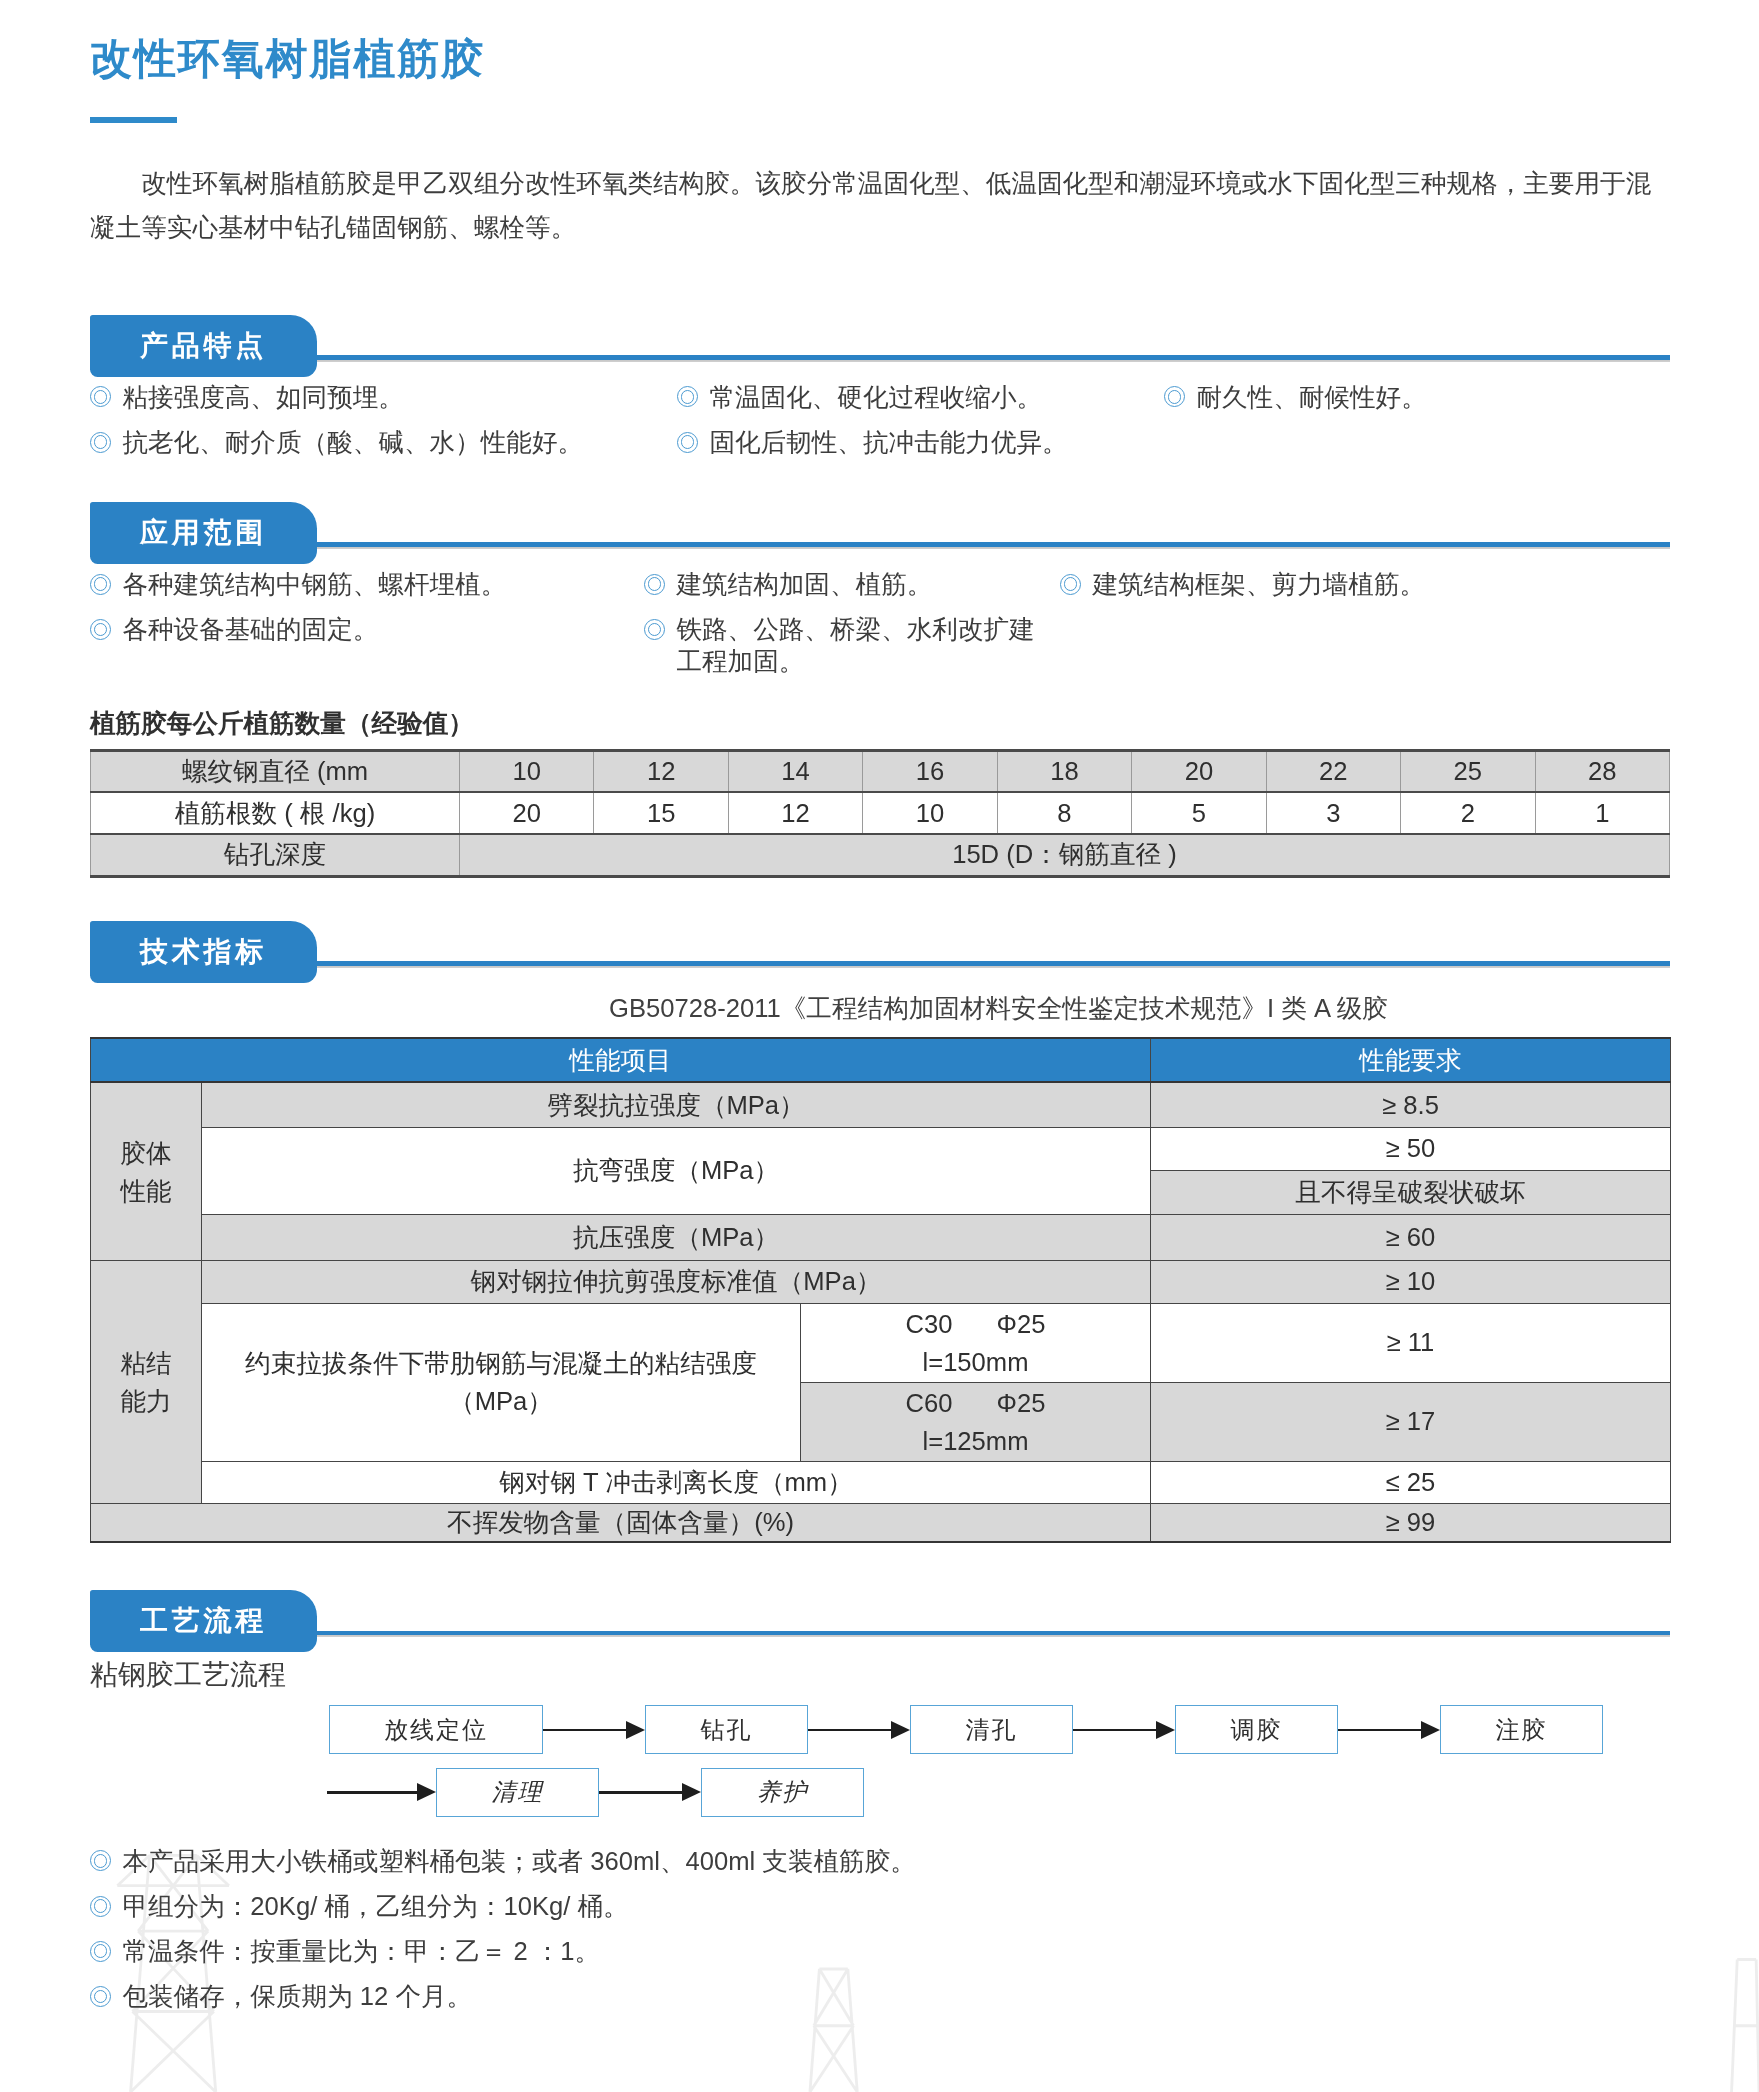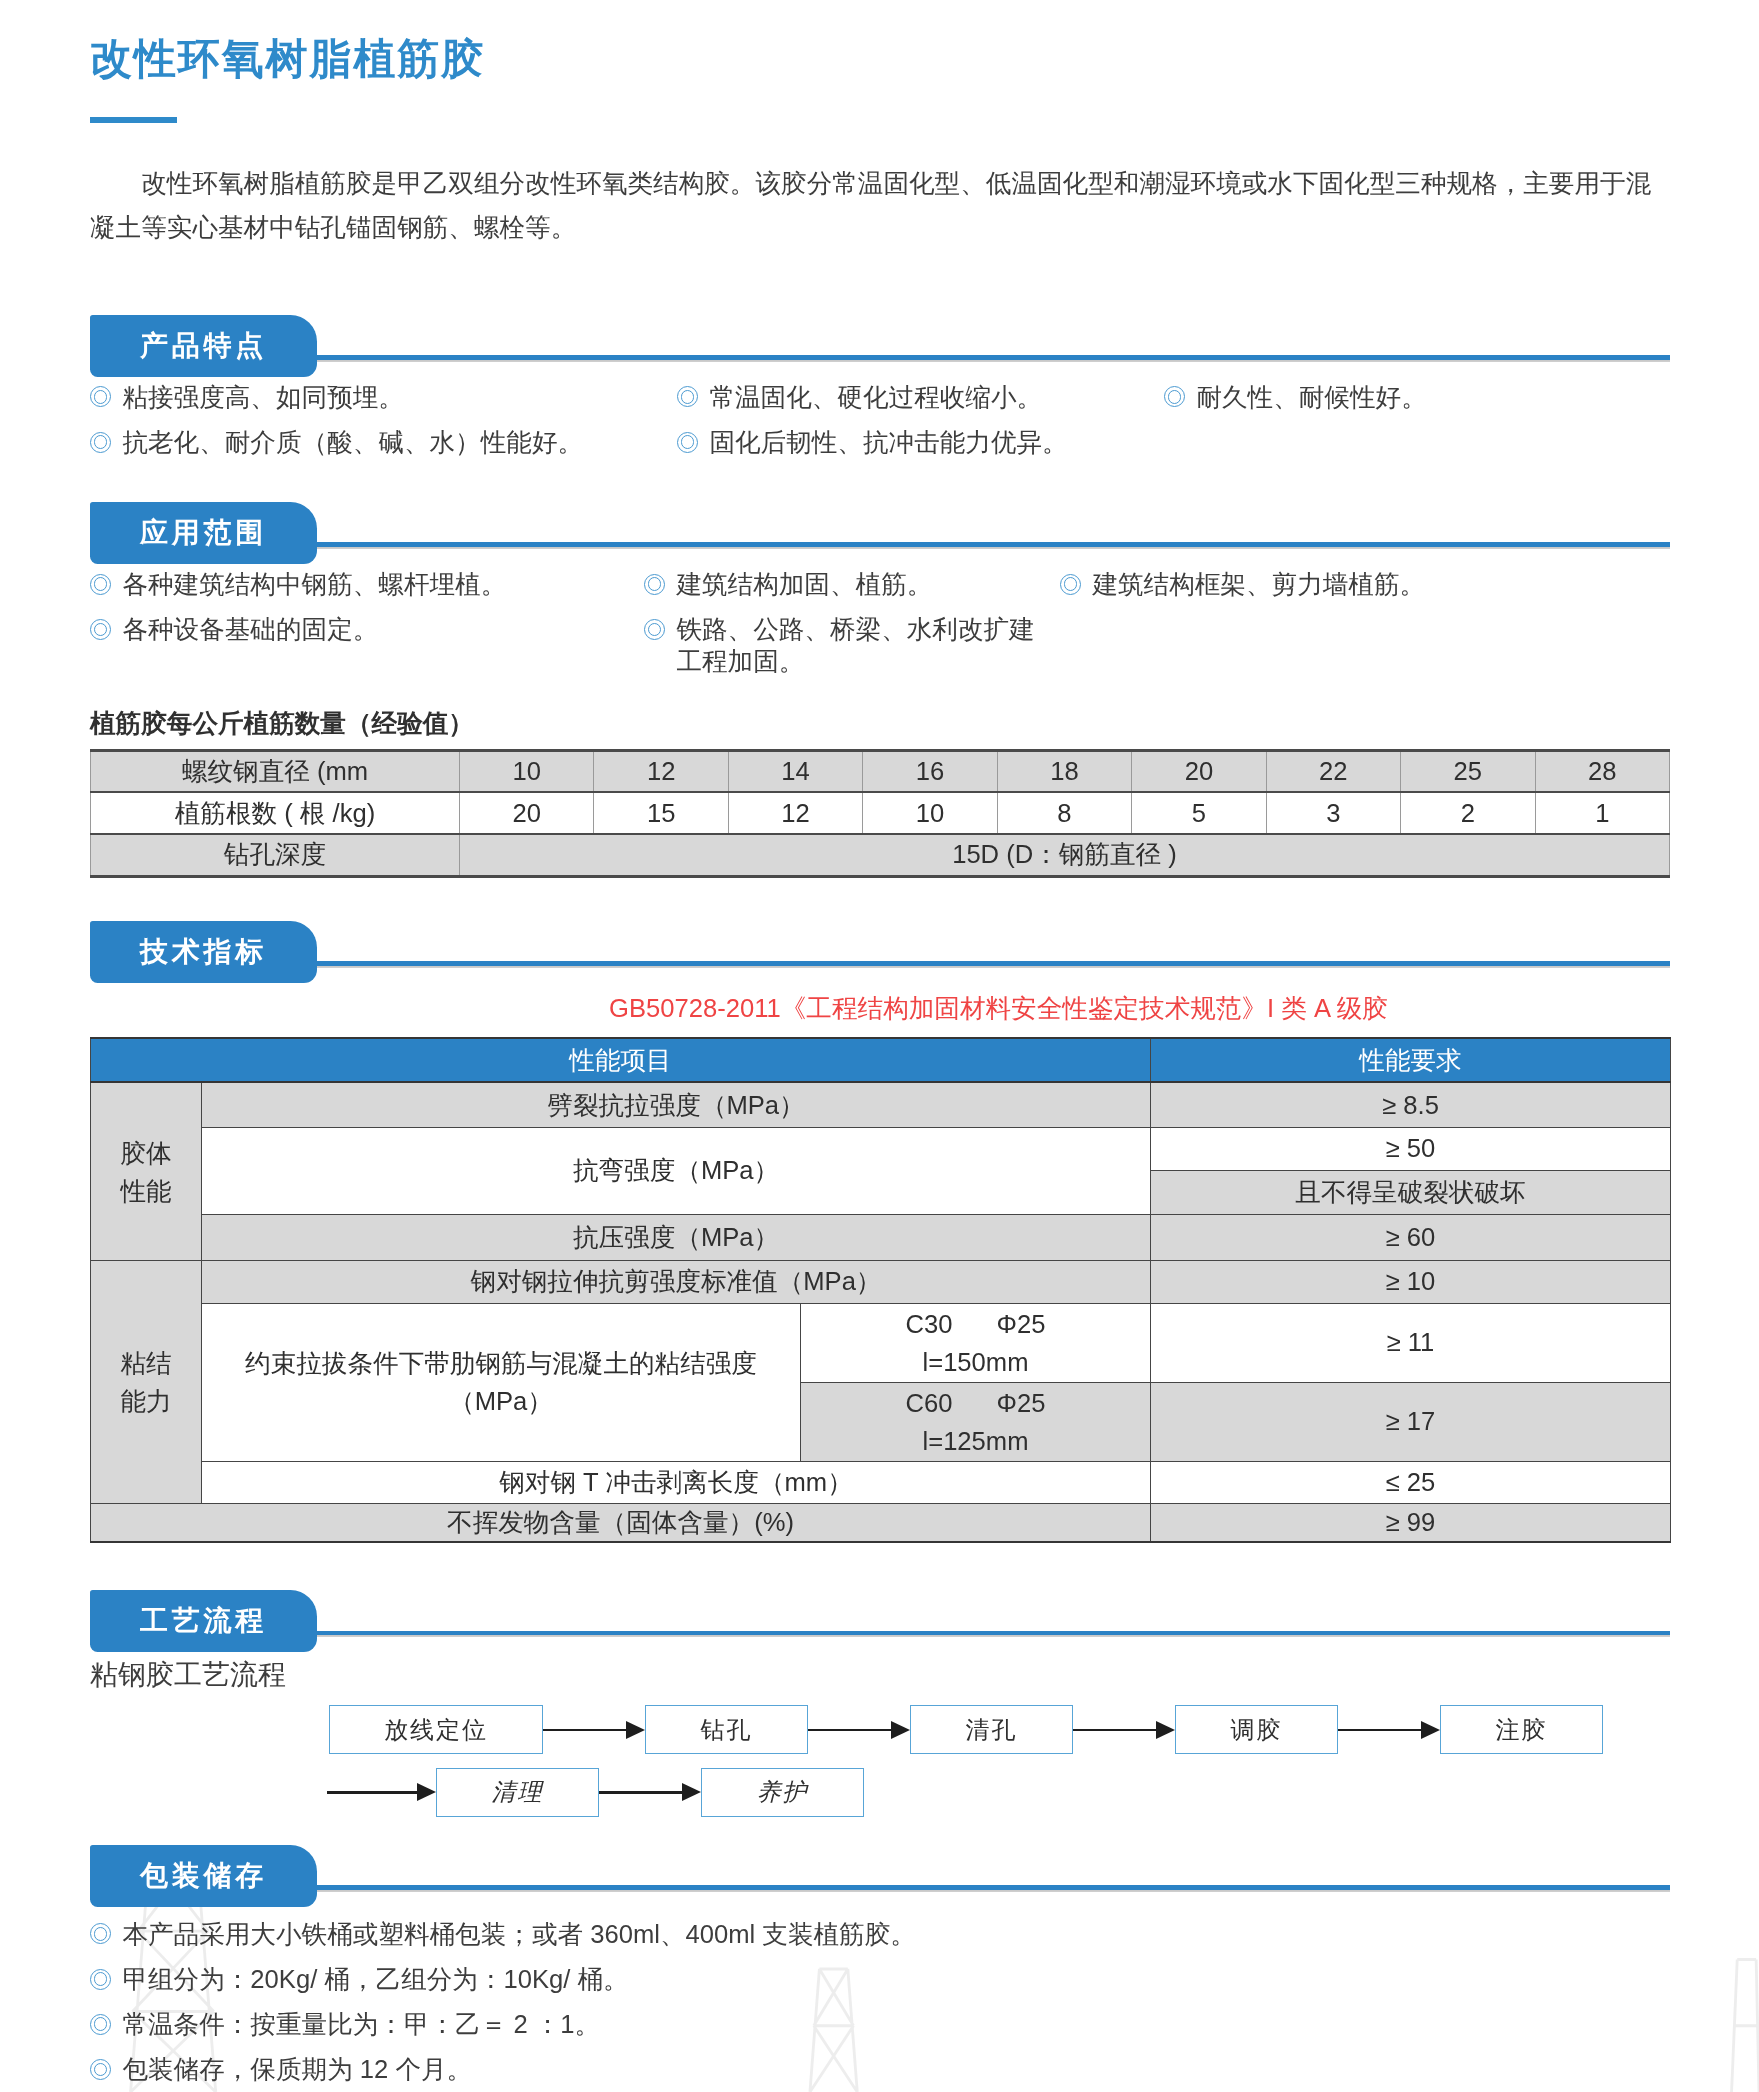--- a/index.html
+++ b/index.html
@@ -51,21 +51,21 @@
   td{text-align:center;vertical-align:middle;font-size:25.6px;color:#2f2f2f;padding:0 5.7px;}
 
   .dosage-table{margin-top:9.5px;}
   .dosage-table td{border:0.9px solid #9a9a9a;height:42px;}
   .dosage-table tr:first-child td{border-top:3.8px solid var(--border-dark);}
   .dosage-table tr:nth-child(2) td,
   .dosage-table tr:nth-child(3) td{border-top:2.8px solid var(--border-dark);}
   .dosage-table tr:last-child td{border-bottom:3.8px solid var(--border-dark);}
   .gray{background:var(--cell-gray);}
 
-  .std-note{font-size:25.6px;color:#ef4444;margin-top:26.5px;margin-left:237px;text-align:center;line-height:32px;}
+  .std-note{font-size:25.6px;color:#404040;margin-top:26.5px;margin-left:237px;text-align:center;line-height:32px;}
 
   .tech-table{margin-top:13.2px;}
   .tech-table td{border-left:0.9px solid #454545;border-right:0.9px solid #454545;
     border-top:1.9px solid #454545;border-bottom:1.9px solid #454545;}
   .tech-table tr:first-child td{border-top:2.8px solid #353535;border-bottom:2.8px solid #353535;}
   .tech-table tr:last-child td{border-bottom:2.8px solid #353535;}
   .tech-table .blue{background:var(--brand);color:#ffffff;height:44px;}
   .rh48 td{height:45px;} .rh45 td{height:43px;} .rh46 td{height:44px;}
   .rh49 td{height:46px;} .rh84 td{height:79px;} .rh44 td{height:42px;} .rh41 td{height:39px;}
   .blk{display:block;line-height:38px;}
@@ -310,24 +310,20 @@
         <div class="head"></div>
       </div>
     <div class="flow-box w172">清理</div>
     <div class="flow-arrow">
         <div class="line"></div>
         <div class="head"></div>
       </div>
     <div class="flow-box w172">养护</div>
   </div>
 
-  <div class="sec-header mt-pack">
-    <div class="sec-bar"></div>
-    <div class="sec-badge">包装储存</div>
-  </div>
   <div class="pack-list">
     <div class="bullet">
         <span class="ring-icon"></span>
         <span>本产品采用大小铁桶或塑料桶包装；或者 360ml、400ml 支装植筋胶。</span>
       </div>
     <div class="bullet">
         <span class="ring-icon"></span>
         <span>甲组分为：20Kg/ 桶，乙组分为：10Kg/ 桶。</span>
       </div>
     <div class="bullet">

